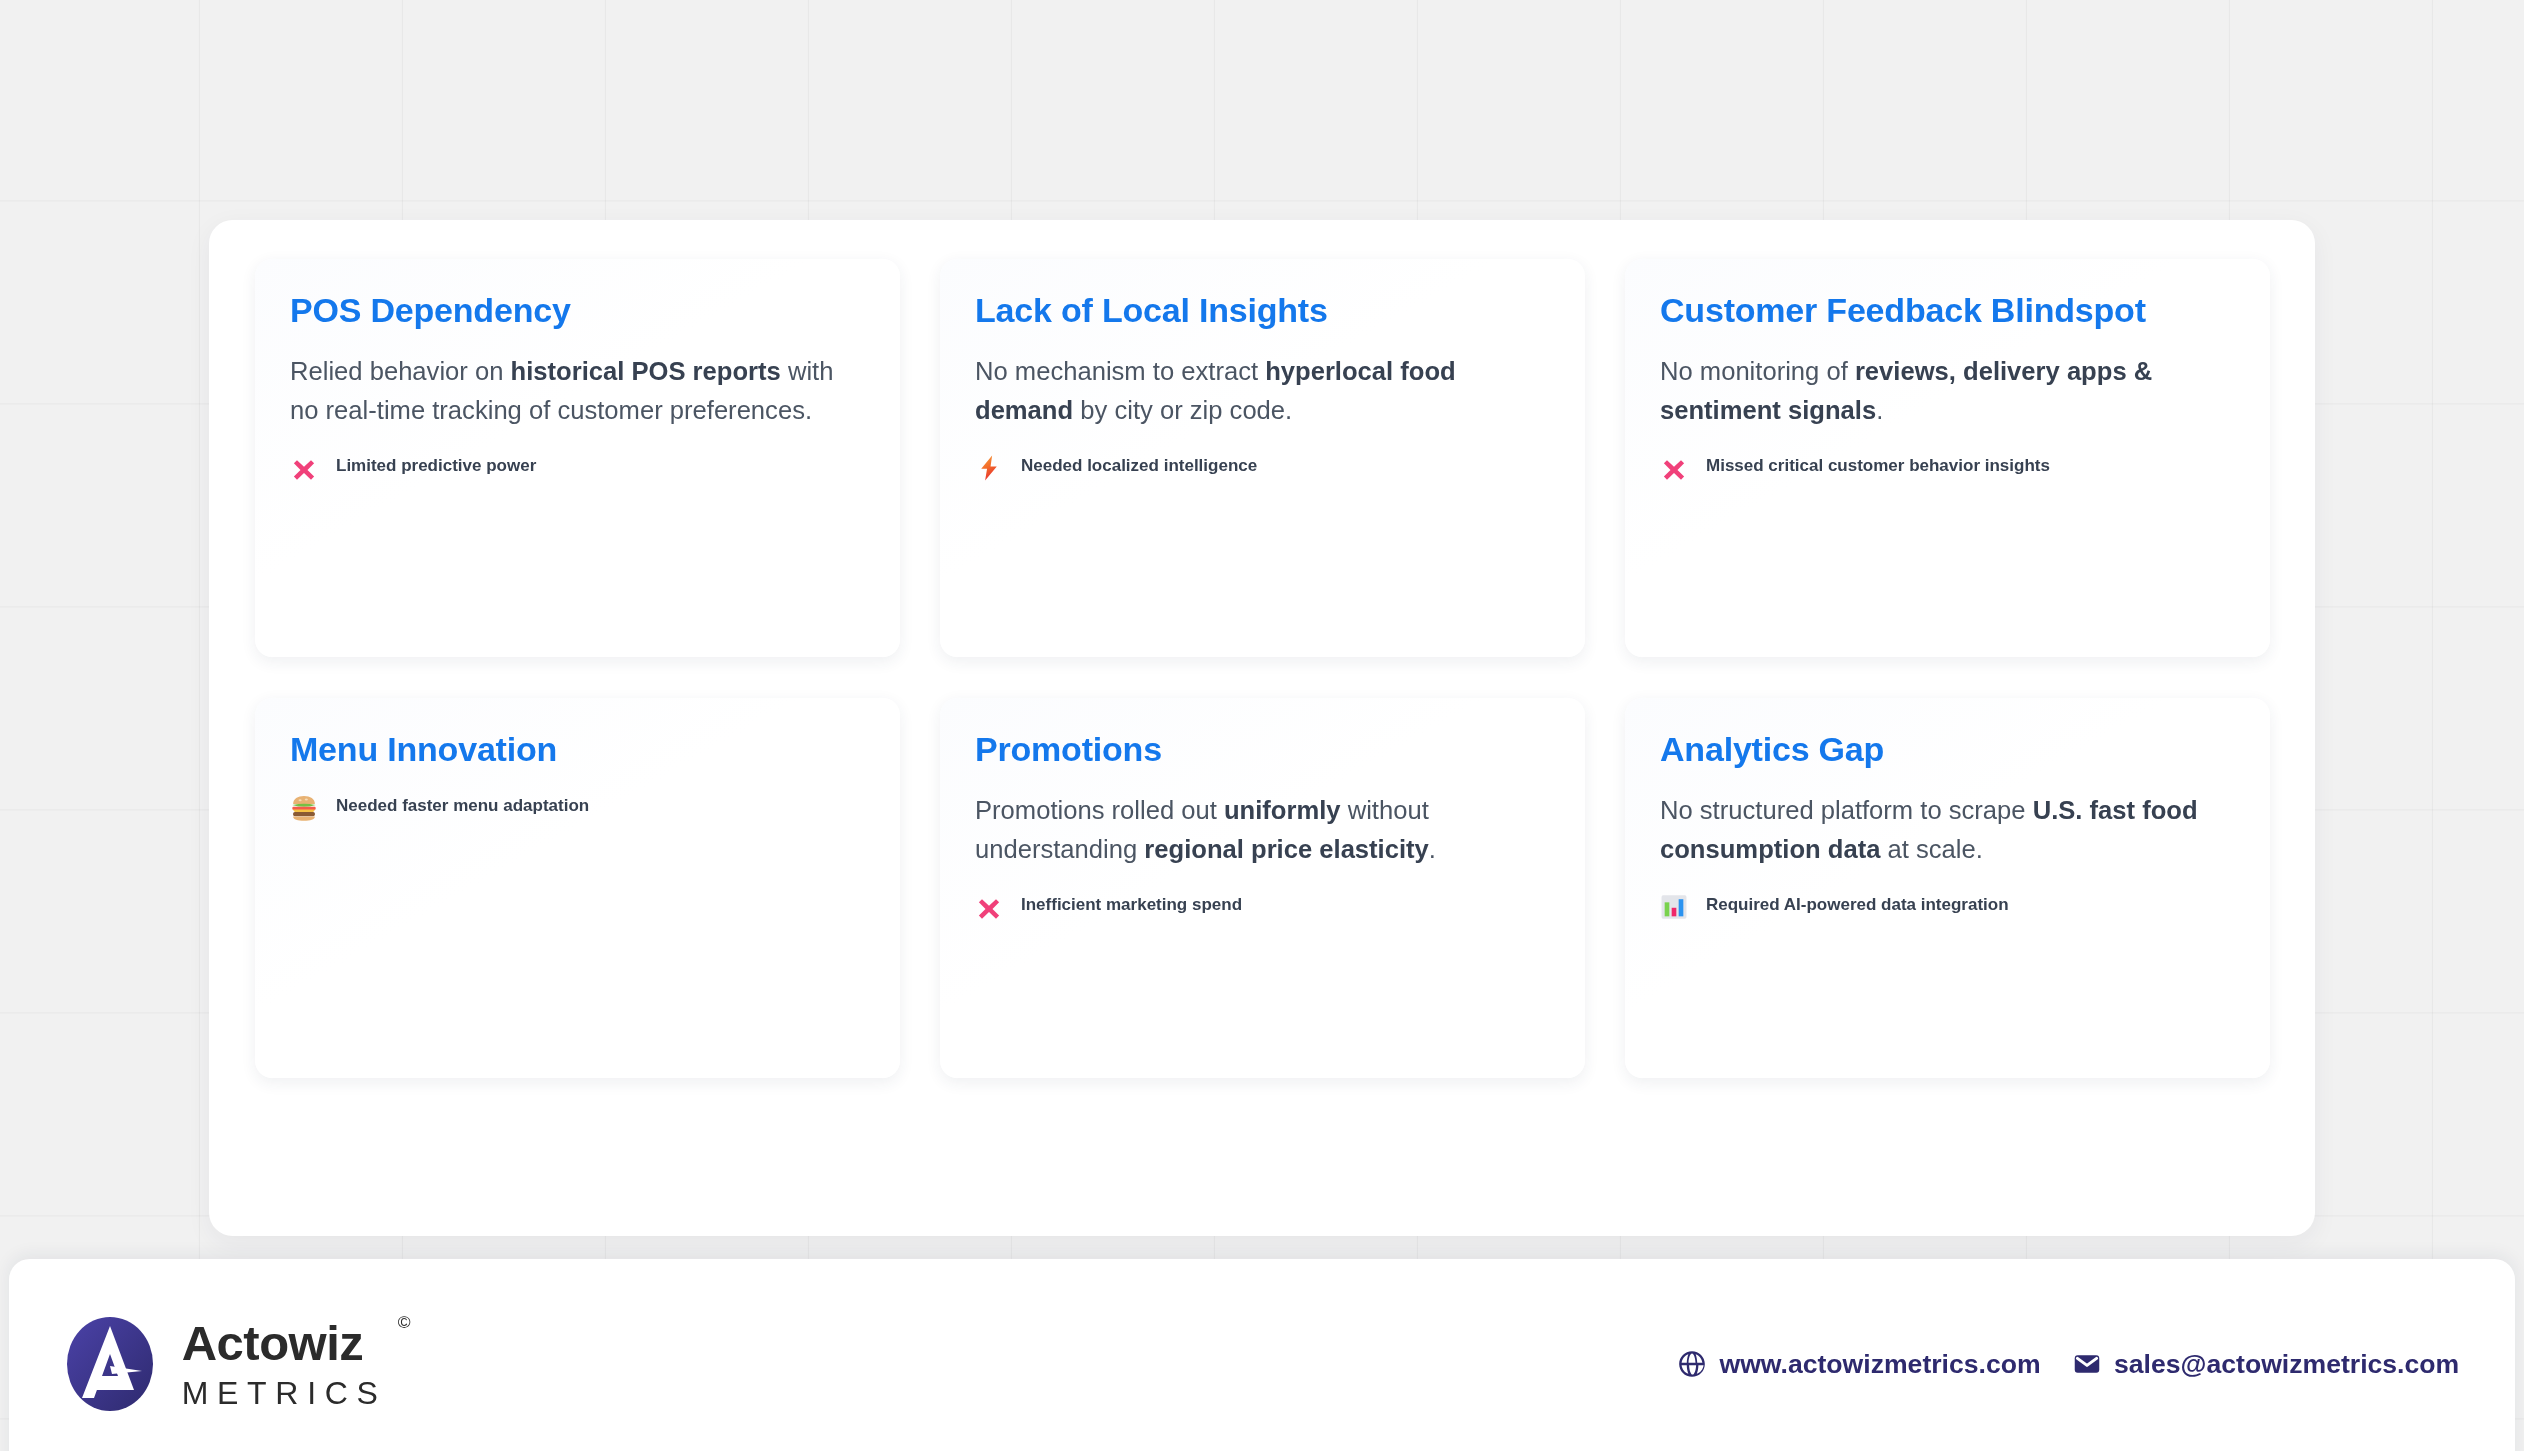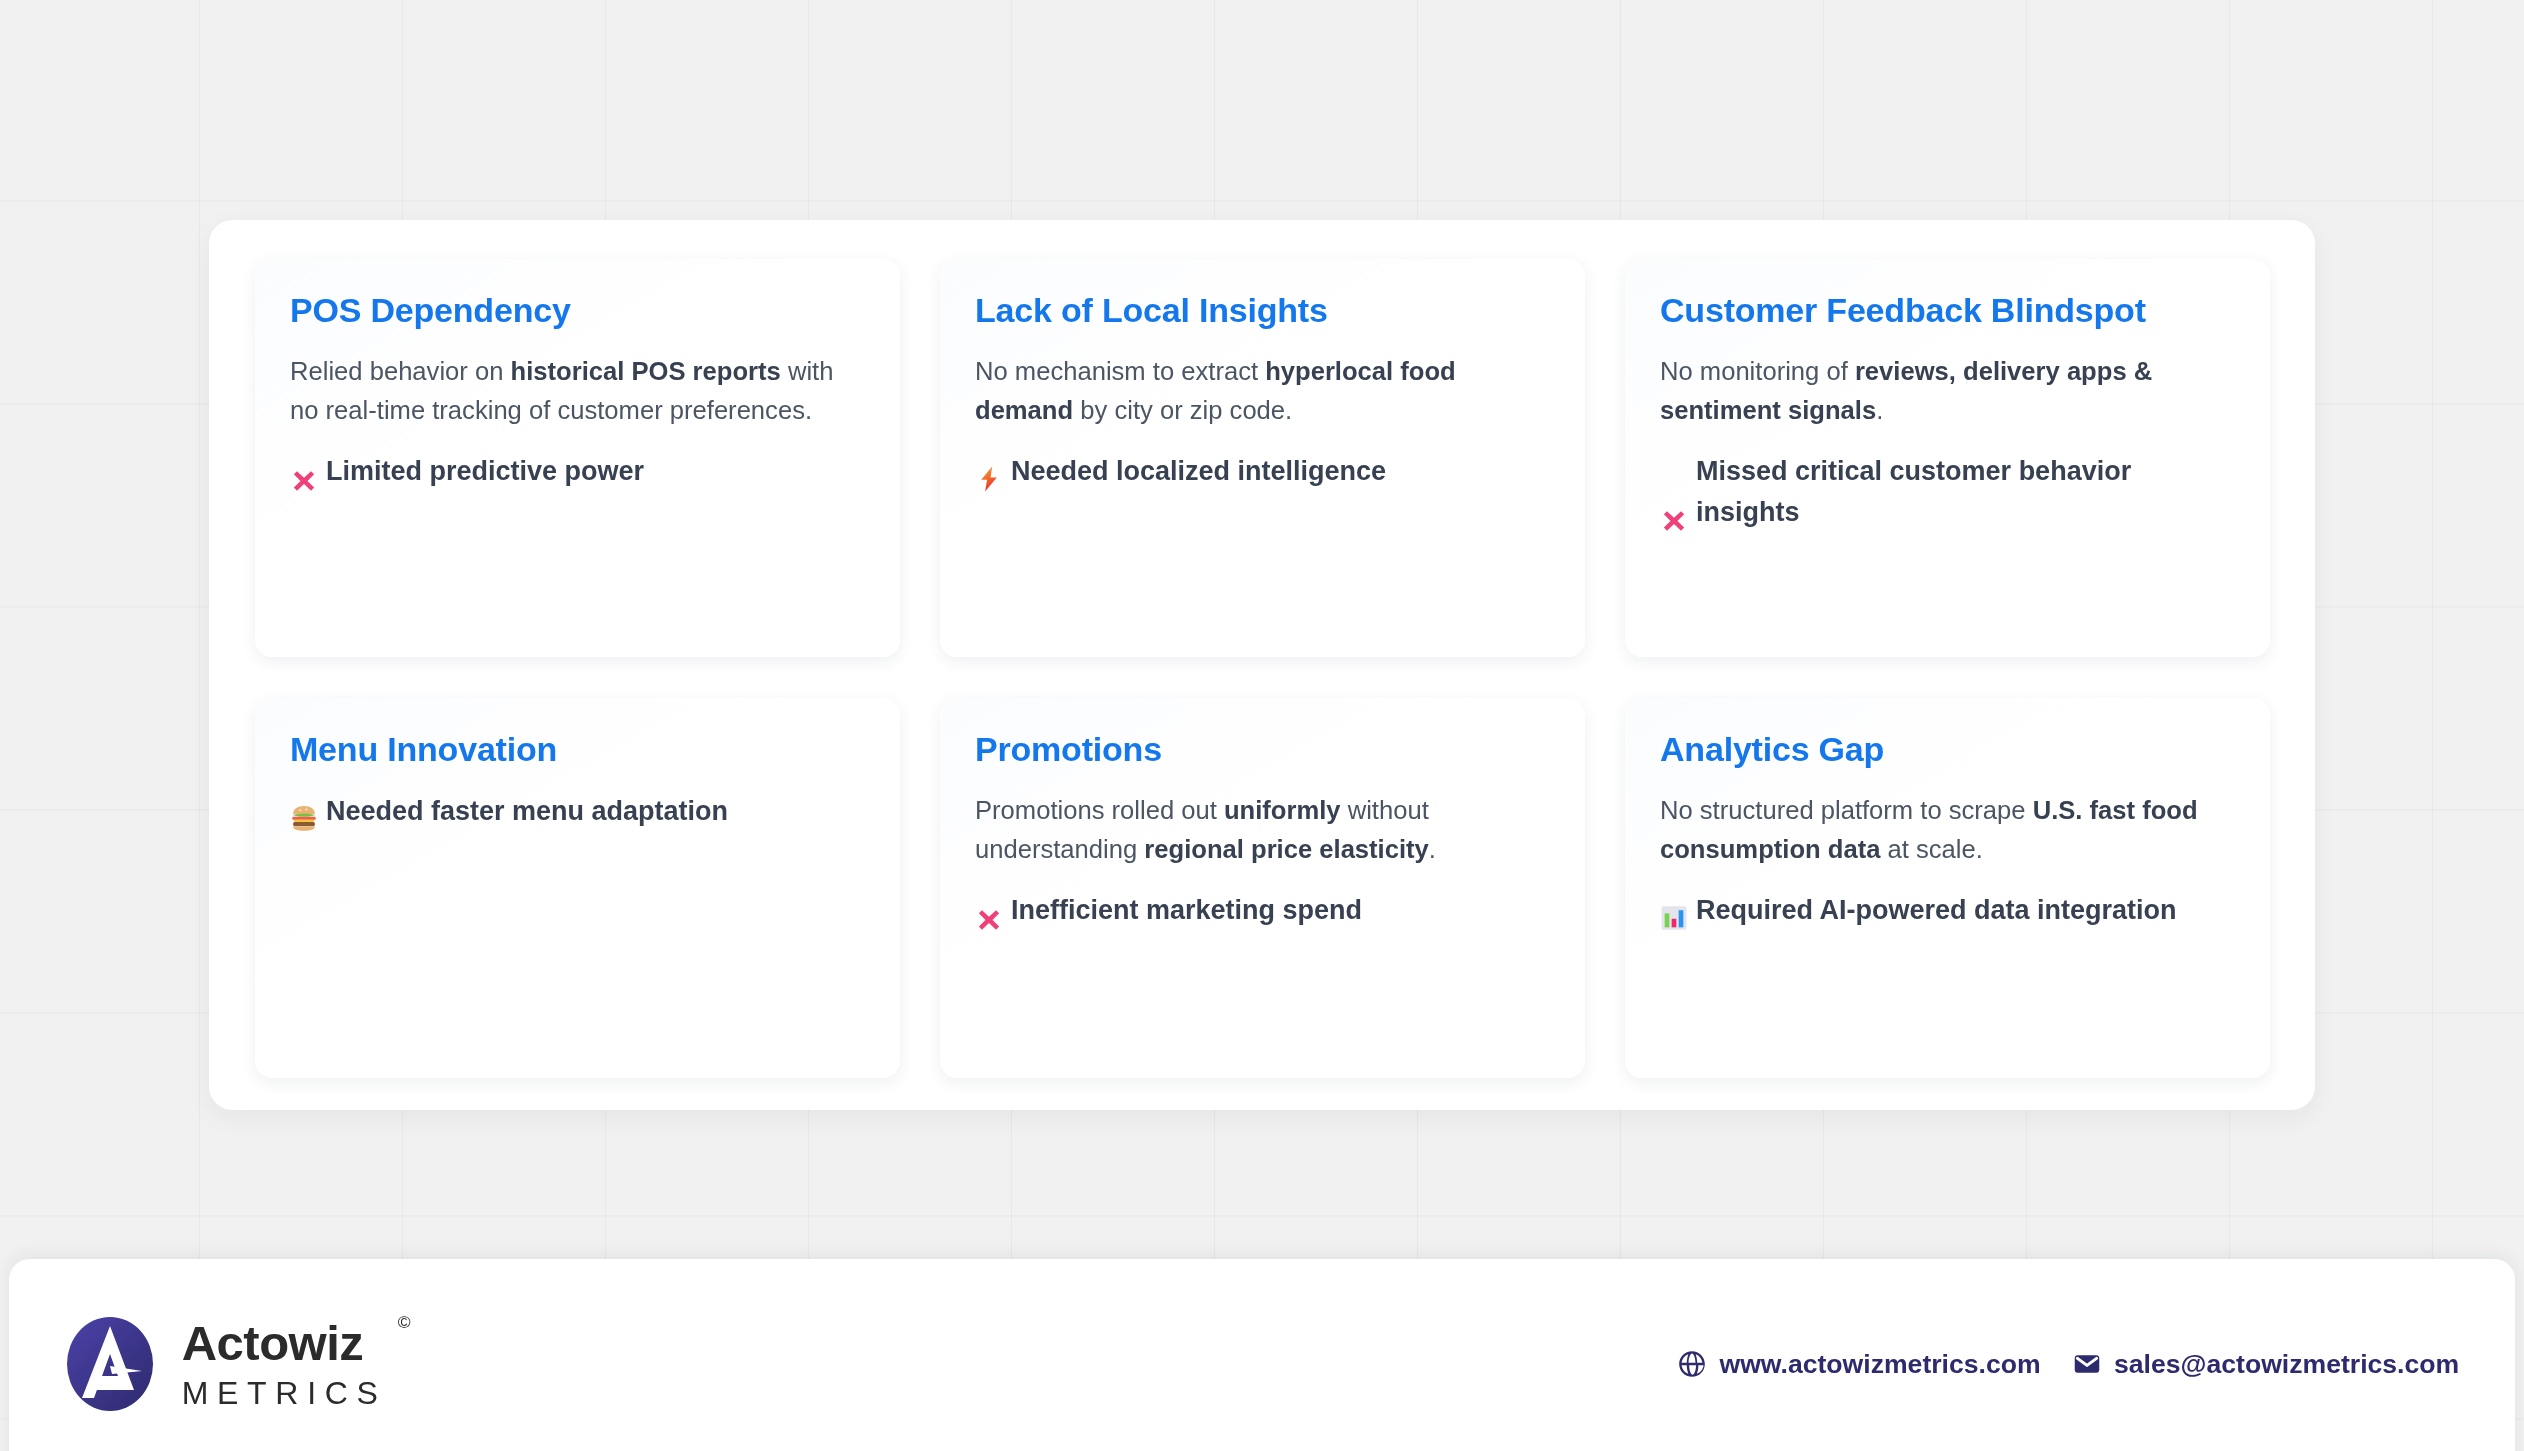--- a/index.html
+++ b/index.html
@@ -27,21 +27,21 @@
     background-size: 203px 203px;
     background-position: -4.1px -2.6px;
   }
 
   
   #panel {
     position: absolute;
     left: 209px;
     top: 220px;
     width: 2106px;
-    height: 890px;
+    height: 1016px;
     background: #ffffff;
     border-radius: 23.5px;
     box-shadow: 0 7.2px 25.6px rgba(30,40,70,0.055);
   }
 
   #cards-grid {
     position: absolute;
     left: 46px;
     top: 39px;
     width: 2015px;
@@ -72,24 +72,24 @@
   .card-desc {
     color: #4b5563;
     font-size: 25.6px;
     line-height: 1.52;
     margin-bottom: 21.5px;
   }
   .card-desc b { color: #374151; font-weight: 700; }
 
   .card-note {
     display: flex;
-    align-items: flex-end;
-    gap: 8px;
+    align-items: center;
+    gap: 18px;
     color: #374151;
-    font-size: 27px;
+    font-size: 17px;
     font-weight: 700;
     line-height: 1.5;
   }
 
   .note-icon {
     flex: 0 0 auto;
     width: 28px;
     height: 30px;
     display: inline-block;
     position: relative;

